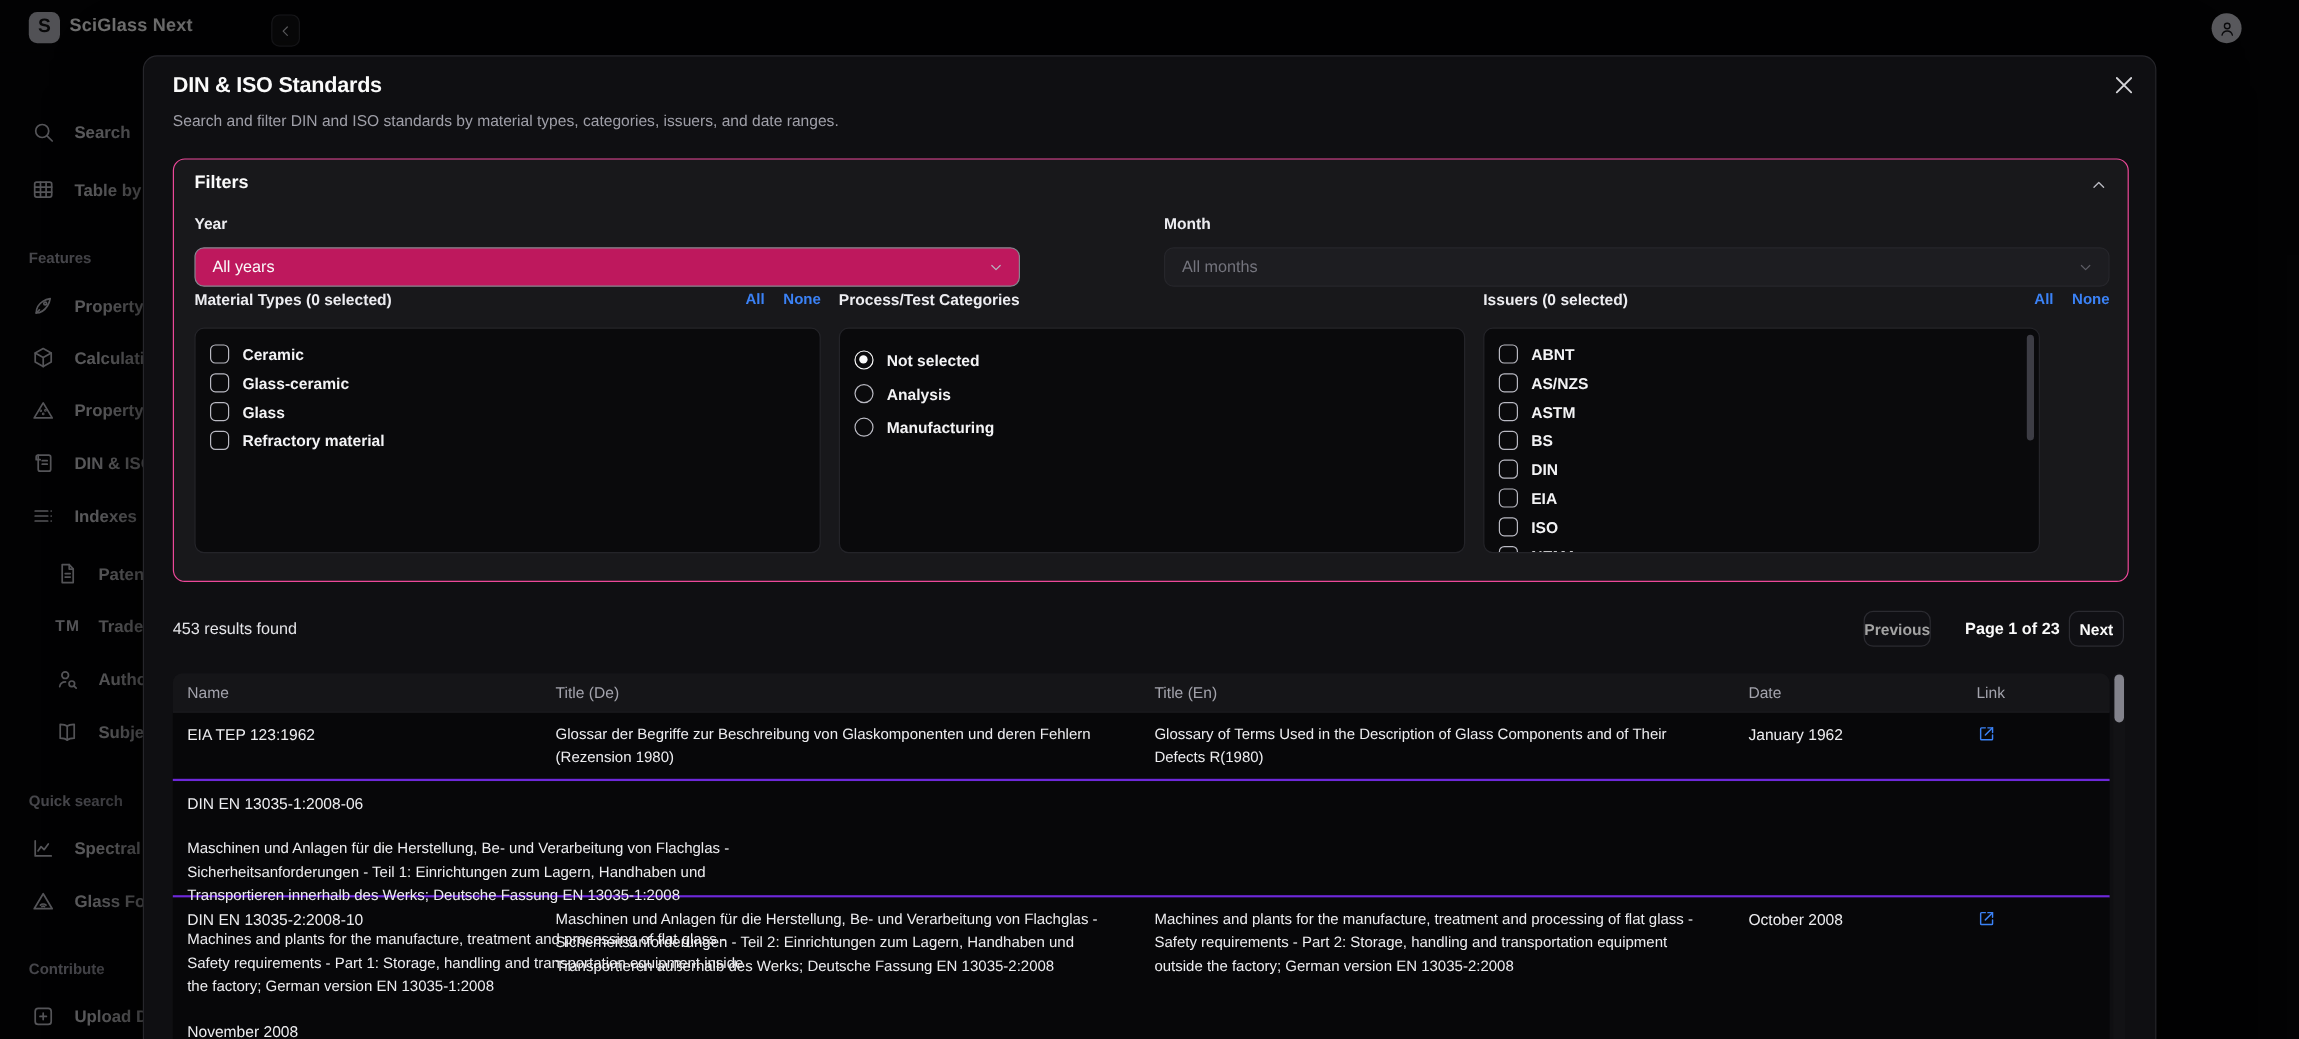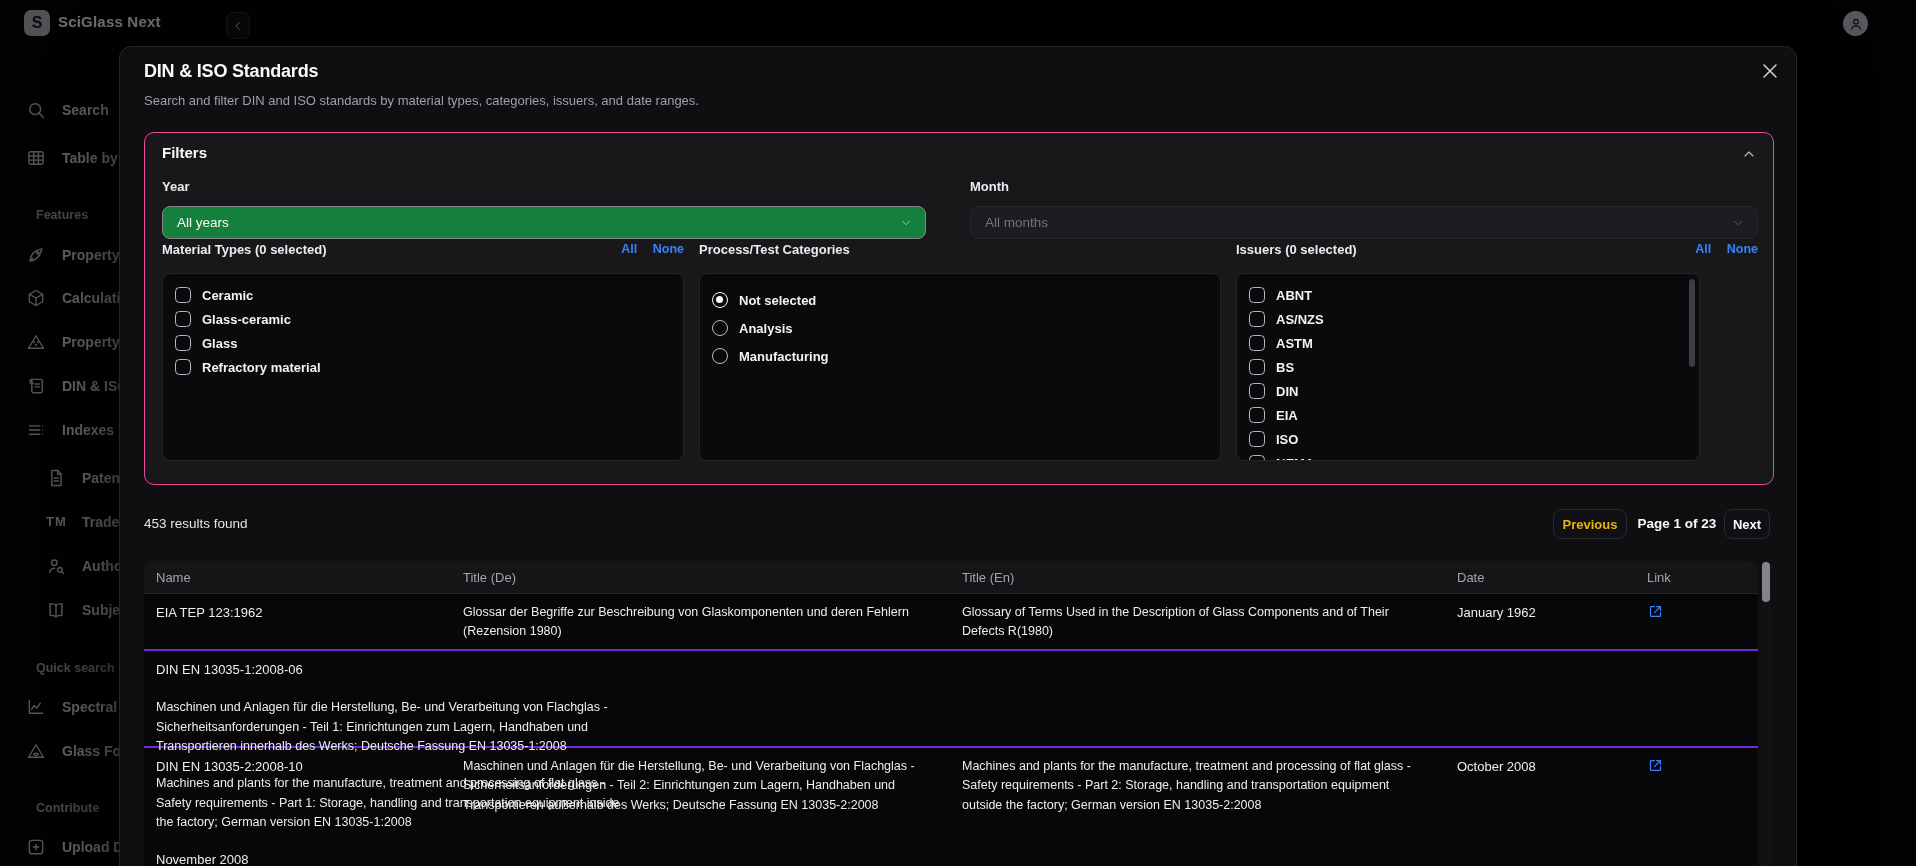--- a/index.html
+++ b/index.html
@@ -18,21 +18,21 @@
   .avatar { position:absolute; right:48px; top:11px; width:25px; height:25px; border-radius:50%;
     background:#c9c9d2; color:#1a1a1e; display:flex; align-items:center; justify-content:center; }
 
   
   .sidebar { position:absolute; top:44px; left:0; width:240px; bottom:0; background:#060608; z-index:1; }
   .sb-item { position:absolute; left:0; width:240px; height:40px; display:flex; align-items:center; cursor:pointer; }
   .sb-item .icon { position:absolute; left:26px; width:20px; height:20px; color:#c2c2ca; }
   .sb-item.sub .icon { left:46px; }
   .sb-item .lbl { position:absolute; left:62px; font-size:14px; font-weight:600; color:#d6d6db; white-space:nowrap; }
   .sb-item.sub .lbl { left:82px; }
-  .sb-header { position:absolute; left:24px; font-size:12.5px; font-weight:600; color:#a0a0ab; white-space:nowrap;margin-left:12px; }
+  .sb-header { position:absolute; left:24px; font-size:12.5px; font-weight:600; color:#a0a0ab; white-space:nowrap; }
   .tm-glyph { font-size:13px; font-weight:600; letter-spacing:1px; color:#c2c2ca; }
 
   .icon svg { width:100%; height:100%; display:block; }
   svg { stroke:currentColor; fill:none; stroke-width:1.7; stroke-linecap:round; stroke-linejoin:round; }
 
   
   .overlay { position:absolute; inset:0; background:rgba(0,0,0,.56); z-index:5; }
 
   
   .modal { position:absolute; left:119px; top:46px; width:1678px; height:856px; z-index:10;
@@ -44,21 +44,21 @@
 
   
   .filters-card { position:absolute; left:24px; top:85px; width:1630px; height:353px;
     background:#18181b; border:1px solid #ec4899; border-radius:10px; }
   .filters-title { position:absolute; left:17px; top:11px; font-size:15px; font-weight:bold; color:#fafafa; }
   .filters-collapse { position:absolute; right:16px; top:13px; width:16px; height:16px; color:#b8b8c0; cursor:pointer; }
   .fld-label { position:absolute; top:46px; font-size:13px; font-weight:600; color:#ececf0; }
   .select { position:absolute; top:73px; height:33px; border-radius:8px; display:flex; align-items:center;
     padding:0 14px; font-size:13.5px; cursor:pointer; }
   .select .chev { position:absolute; right:12px; width:14px; height:14px; }
-  .select-year { left:17px; width:764px; background:#15803d; border:1px solid #85858f; color:#fafafa; }
+  .select-year { left:17px; width:688px; background:#be185d; border:1px solid #85858f; color:#fafafa; }
   .select-year .chev { color:#b6b6c0; }
   .select-month { left:825px; width:788px; background:#1d1d21; border:1px solid #26262b; color:#74747d; }
   .select-month .chev { color:#5c5c64; }
 
   .grp-label { position:absolute; top:109px; font-size:13px; font-weight:600; color:#ececf0; }
   .grp-links { position:absolute; top:109px; font-size:12.5px; font-weight:600; }
   .grp-links span { color:#3b82f6; cursor:pointer; margin-left:12px; }
   .opt-box { position:absolute; top:140px; width:522px; height:188px; background:#0a0a0c;
     border:1px solid #242429; border-radius:8px; padding:9px 12px; overflow:hidden; }
   .box-1 { left:17px; } .box-2 { left:554px; } .box-3 { left:1091px; width:464px; }
@@ -71,21 +71,21 @@
   .radio { width:16px; height:16px; border:1.5px solid #b9b9c2; border-radius:50%; flex:none; position:relative; }
   .radio.sel { border-color:#fafafa; }
   .radio.sel::after { content:""; position:absolute; left:3px; top:3px; width:7px; height:7px; border-radius:50%; background:#fafafa; }
   .opt-lbl { margin-left:11px; font-size:13px; font-weight:600; color:#f3f3f5; }
   .issuer-scroll { position:absolute; right:4px; top:5px; width:6px; height:88px; border-radius:3px; background:#3d3d45; }
 
   
   .count-text { position:absolute; left:24px; top:469px; font-size:13.5px; color:#e4e4e8; }
   .pg-btn { position:absolute; top:462px; height:30px; border-radius:8px; background:#101014;
     border:1px solid #2b2b31; font-size:13px; font-weight:600; display:flex; align-items:center; justify-content:center; cursor:pointer; }
-  .pg-prev { left:1433px; width:74px; color:#eab308; }
+  .pg-prev { left:1433px; width:56px; color:#a3a3a3; }
   .pg-next { left:1604px; width:46px; color:#fafafa; }
   .pg-info { position:absolute; left:1517px; top:469px; width:80px; text-align:center; font-size:13.5px; font-weight:600; color:#fafafa; white-space:nowrap; }
 
   
   .tbl { position:absolute; left:24px; top:514px; width:1614px; }
   .tbl-head { display:flex; height:33px; background:#151518; border-radius:8px 8px 0 0; border-bottom:1px solid #232328; }
   .tbl-head .th { font-size:13px; color:#a3a3ac; display:flex; align-items:center; padding:0 12px; }
   .tbl-row { display:flex; background:#070709; border-bottom:2px solid #6d28d9; }
   .td { padding:9px 12px; font-size:12.5px; line-height:1.55; color:#ededf0; }
   .c-name { width:307px; flex:none; font-size:13px; }

